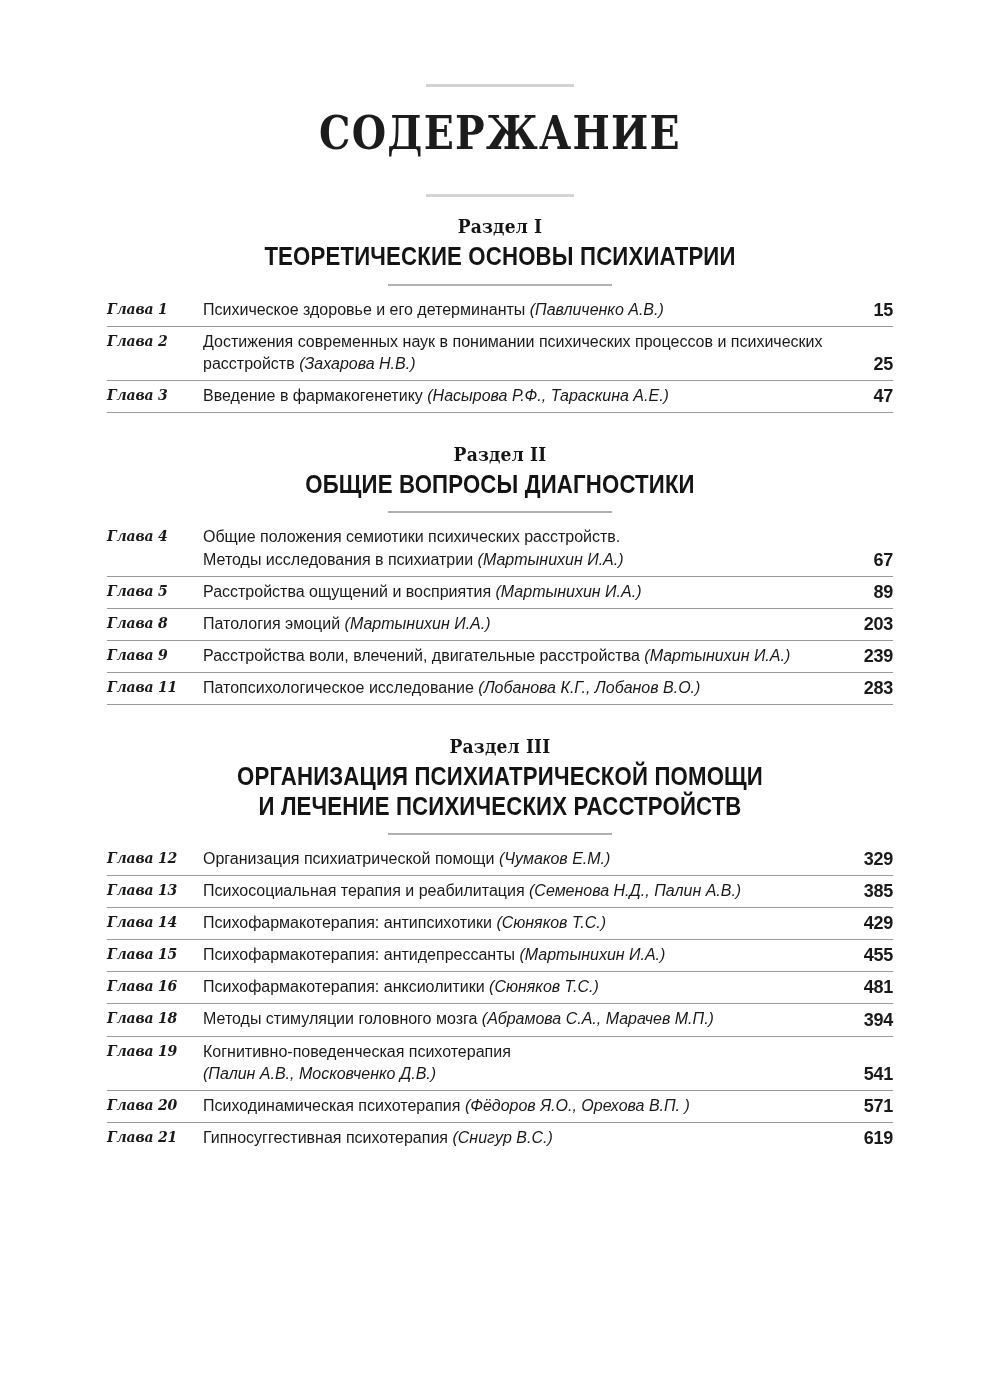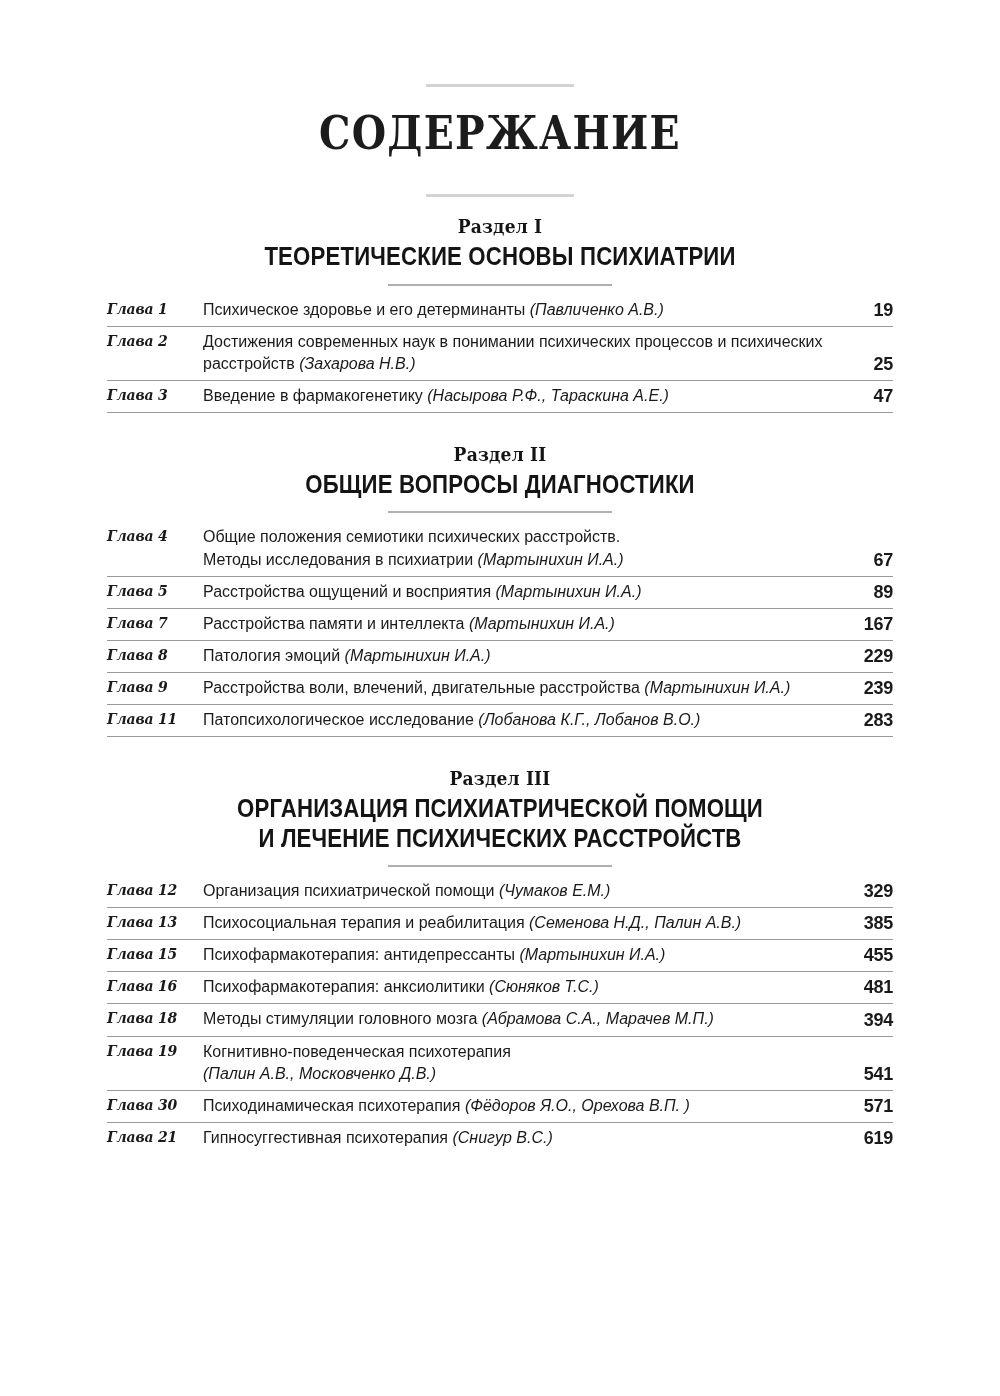--- a/index.html
+++ b/index.html
@@ -135,21 +135,21 @@
   <div id="sections-root">
       <div class="section first">
         <div class="section-label">Раздел I</div>
         <div class="section-title">ТЕОРЕТИЧЕСКИЕ ОСНОВЫ ПСИХИАТРИИ</div>
         <div class="section-rule"></div>
         <table class="entries">
           <tbody>
             <tr>
               <td class="ch-label">Глава 1</td>
               <td class="ch-title"><span>Психическое здоровье и его детерминанты</span> <span class="authors">(Павличенко А.В.)</span></td>
-              <td class="ch-page">19</td>
+              <td class="ch-page">15</td>
             </tr>
             <tr>
               <td class="ch-label">Глава 2</td>
               <td class="ch-title"><span>Достижения современных наук в понимании психических процессов и психических расстройств</span> <span class="authors">(Захарова Н.В.)</span></td>
               <td class="ch-page">25</td>
             </tr>
             <tr>
               <td class="ch-label">Глава 3</td>
               <td class="ch-title"><span>Введение в фармакогенетику</span> <span class="authors">(Насырова Р.Ф., Тараскина А.Е.)</span></td>
               <td class="ch-page">47</td>
@@ -167,28 +167,23 @@
               <td class="ch-label">Глава 4</td>
               <td class="ch-title"><span>Общие положения семиотики психических расстройств.<br>Методы исследования в психиатрии</span> <span class="authors">(Мартынихин И.А.)</span></td>
               <td class="ch-page">67</td>
             </tr>
             <tr>
               <td class="ch-label">Глава 5</td>
               <td class="ch-title"><span>Расстройства ощущений и восприятия</span> <span class="authors">(Мартынихин И.А.)</span></td>
               <td class="ch-page">89</td>
             </tr>
             <tr>
-              <td class="ch-label">Глава 7</td>
-              <td class="ch-title"><span>Расстройства памяти и интеллекта</span> <span class="authors">(Мартынихин И.А.)</span></td>
-              <td class="ch-page">167</td>
-            </tr>
-            <tr>
               <td class="ch-label">Глава 8</td>
               <td class="ch-title"><span>Патология эмоций</span> <span class="authors">(Мартынихин И.А.)</span></td>
-              <td class="ch-page">229</td>
+              <td class="ch-page">203</td>
             </tr>
             <tr>
               <td class="ch-label">Глава 9</td>
               <td class="ch-title"><span>Расстройства воли, влечений, двигательные расстройства</span> <span class="authors">(Мартынихин И.А.)</span></td>
               <td class="ch-page">239</td>
             </tr>
             <tr>
               <td class="ch-label">Глава 11</td>
               <td class="ch-title"><span>Патопсихологическое исследование</span> <span class="authors">(Лобанова К.Г., Лобанов В.О.)</span></td>
               <td class="ch-page">283</td>
@@ -207,41 +202,46 @@
               <td class="ch-label">Глава 12</td>
               <td class="ch-title"><span>Организация психиатрической помощи</span> <span class="authors">(Чумаков Е.М.)</span></td>
               <td class="ch-page">329</td>
             </tr>
             <tr>
               <td class="ch-label">Глава 13</td>
               <td class="ch-title"><span>Психосоциальная терапия и реабилитация</span> <span class="authors">(Семенова Н.Д., Палин А.В.)</span></td>
               <td class="ch-page">385</td>
             </tr>
             <tr>
+              <td class="ch-label">Глава 14</td>
+              <td class="ch-title"><span>Психофармакотерапия: антипсихотики</span> <span class="authors">(Сюняков Т.С.)</span></td>
+              <td class="ch-page">429</td>
+            </tr>
+            <tr>
               <td class="ch-label">Глава 15</td>
               <td class="ch-title"><span>Психофармакотерапия: антидепрессанты</span> <span class="authors">(Мартынихин И.А.)</span></td>
               <td class="ch-page">455</td>
             </tr>
             <tr>
               <td class="ch-label">Глава 16</td>
               <td class="ch-title"><span>Психофармакотерапия: анксиолитики</span> <span class="authors">(Сюняков Т.С.)</span></td>
               <td class="ch-page">481</td>
             </tr>
             <tr>
               <td class="ch-label">Глава 18</td>
               <td class="ch-title"><span>Методы стимуляции головного мозга</span> <span class="authors">(Абрамова С.А., Марачев М.П.)</span></td>
               <td class="ch-page">394</td>
             </tr>
             <tr>
               <td class="ch-label">Глава 19</td>
               <td class="ch-title"><span>Когнитивно-поведенческая психотерапия<br></span><span class="authors">(Палин А.В., Московченко Д.В.)</span></td>
               <td class="ch-page">541</td>
             </tr>
             <tr>
-              <td class="ch-label">Глава 30</td>
+              <td class="ch-label">Глава 20</td>
               <td class="ch-title"><span>Психодинамическая психотерапия</span> <span class="authors">(Фёдоров Я.О., Орехова В.П. )</span></td>
               <td class="ch-page">571</td>
             </tr>
             <tr>
               <td class="ch-label">Глава 21</td>
               <td class="ch-title"><span>Гипносуггестивная психотерапия</span> <span class="authors">(Снигур В.С.)</span></td>
               <td class="ch-page">619</td>
             </tr>
             <tr>
               <td class="ch-label">Глава 22</td>

